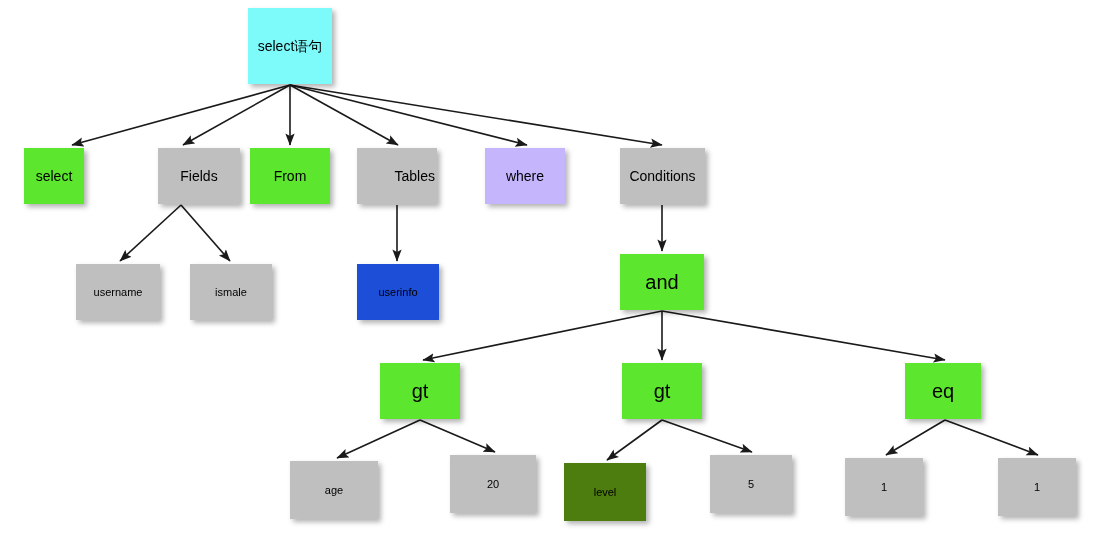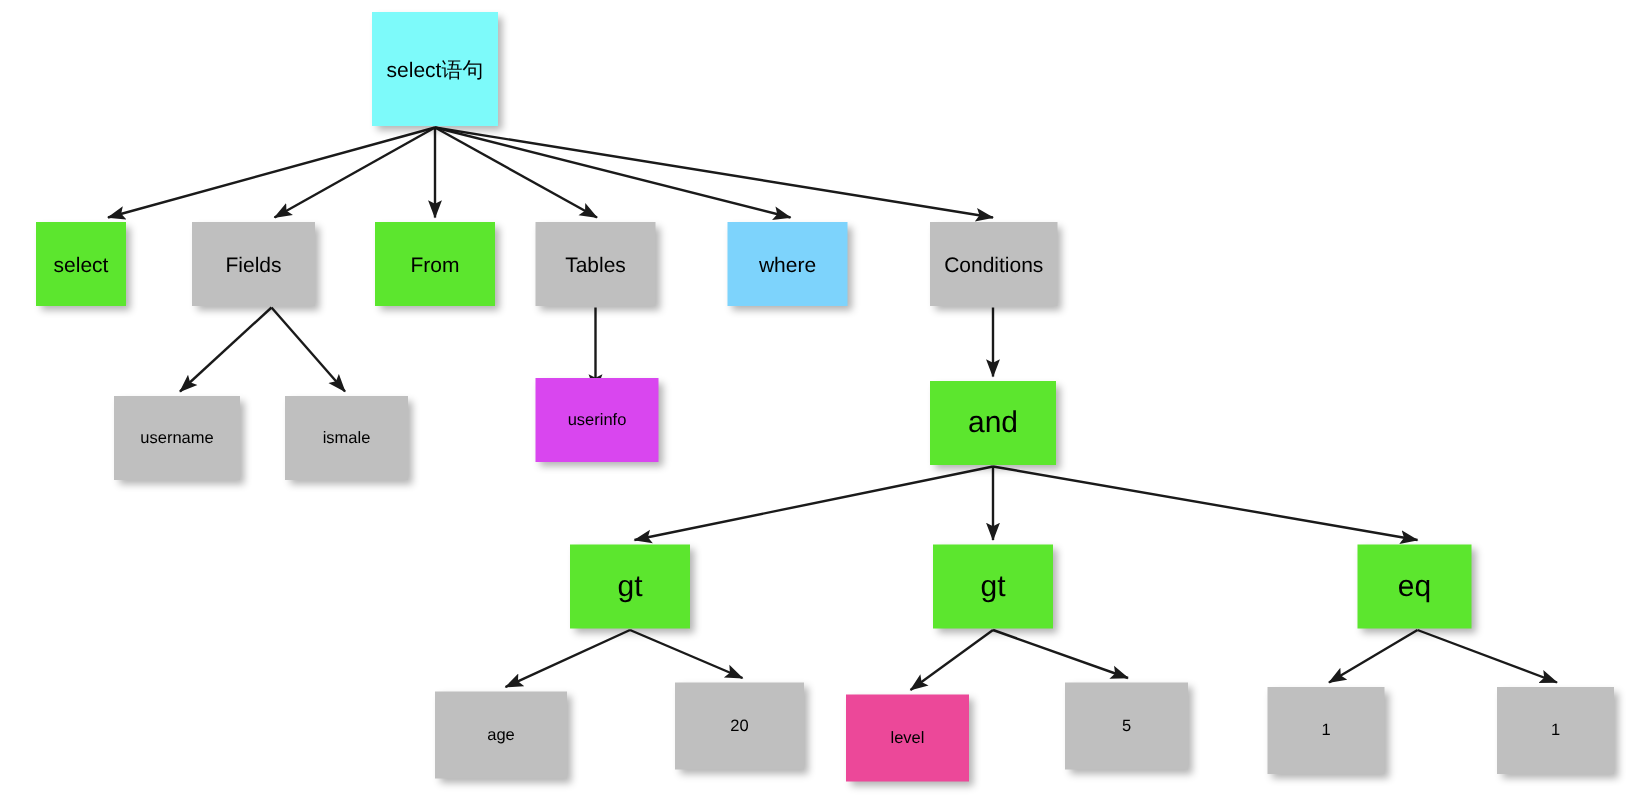--- a/index.html
+++ b/index.html
@@ -79,63 +79,63 @@
       </g>
   </svg>
 
   <div id="nodes">
       <div class="node" style="left: 248px; top: 8px; width: 84px; height: 76px; background: rgb(125, 250, 250);">
         <span class="node-label t-root">select语句</span>
       </div>
       <div class="node" style="left: 24px; top: 148px; width: 60px; height: 56px; background: rgb(92, 230, 46);">
         <span class="node-label t-mid">select</span>
       </div>
-      <div class="node" style="left: 128px; top: 148px; width: 82px; height: 56px; background: rgb(191, 191, 191); text-align: right;">
+      <div class="node" style="left: 158px; top: 148px; width: 82px; height: 56px; background: rgb(191, 191, 191); text-align: right;">
         <span class="node-label t-mid">Fields</span>
       </div>
       <div class="node" style="left: 250px; top: 148px; width: 80px; height: 56px; background: rgb(92, 230, 46);">
         <span class="node-label t-mid">From</span>
       </div>
-      <div class="node" style="left: 357px; top: 148px; width: 80px; height: 56px; background: rgb(191, 191, 191);">
+      <div class="node" style="left: 357px; top: 148px; width: 80px; height: 56px; background: rgb(191, 191, 191); justify-content: flex-end;">
         <span class="node-label t-mid">Tables</span>
       </div>
-      <div class="node" style="left: 485px; top: 148px; width: 80px; height: 56px; background: #7dd3fc;">
+      <div class="node" style="left: 485px; top: 148px; width: 80px; height: 56px; background: #c4b5fd;">
         <span class="node-label t-mid">where</span>
       </div>
       <div class="node" style="left: 620px; top: 148px; width: 85px; height: 56px; background: rgb(191, 191, 191);">
         <span class="node-label t-mid">Conditions</span>
       </div>
       <div class="node" style="left: 76px; top: 264px; width: 84px; height: 56px; background: rgb(191, 191, 191);">
         <span class="node-label t-leaf">username</span>
       </div>
       <div class="node" style="left: 190px; top: 264px; width: 82px; height: 56px; background: rgb(191, 191, 191);">
         <span class="node-label t-leaf">ismale</span>
       </div>
-      <div class="node" style="left: 357px; top: 252px; width: 82px; height: 56px; background: #d946ef; justify-content: center;">
+      <div class="node" style="left: 357px; top: 264px; width: 82px; height: 56px; background: #1d4ed8; justify-content: center;">
         <span class="node-label t-leaf">userinfo</span>
       </div>
       <div class="node" style="left: 620px; top: 254px; width: 84px; height: 56px; background: rgb(92, 230, 46);">
         <span class="node-label t-op">and</span>
       </div>
       <div class="node" style="left: 380px; top: 363px; width: 80px; height: 56px; background: rgb(92, 230, 46);">
         <span class="node-label t-op">gt</span>
       </div>
       <div class="node" style="left: 622px; top: 363px; width: 80px; height: 56px; background: rgb(92, 230, 46);">
         <span class="node-label t-op">gt</span>
       </div>
       <div class="node" style="left: 905px; top: 363px; width: 76px; height: 56px; background: rgb(92, 230, 46);">
         <span class="node-label t-op">eq</span>
       </div>
       <div class="node" style="left: 290px; top: 461px; width: 88px; height: 58px; background: rgb(191, 191, 191);">
         <span class="node-label t-leaf">age</span>
       </div>
       <div class="node" style="left: 450px; top: 455px; width: 86px; height: 58px; background: rgb(191, 191, 191);">
         <span class="node-label t-leaf">20</span>
       </div>
-      <div class="node" style="left: 564px; top: 463px; width: 82px; height: 58px; background: #ec4899;">
+      <div class="node" style="left: 564px; top: 463px; width: 82px; height: 58px; background: #4d7c0f;">
         <span class="node-label t-leaf">level</span>
       </div>
       <div class="node" style="left: 710px; top: 455px; width: 82px; height: 58px; background: rgb(191, 191, 191);">
         <span class="node-label t-leaf">5</span>
       </div>
       <div class="node" style="left: 845px; top: 458px; width: 78px; height: 58px; background: rgb(191, 191, 191);">
         <span class="node-label t-leaf">1</span>
       </div>
       <div class="node" style="left: 998px; top: 458px; width: 78px; height: 58px; background: rgb(191, 191, 191);">
         <span class="node-label t-leaf">1</span>

